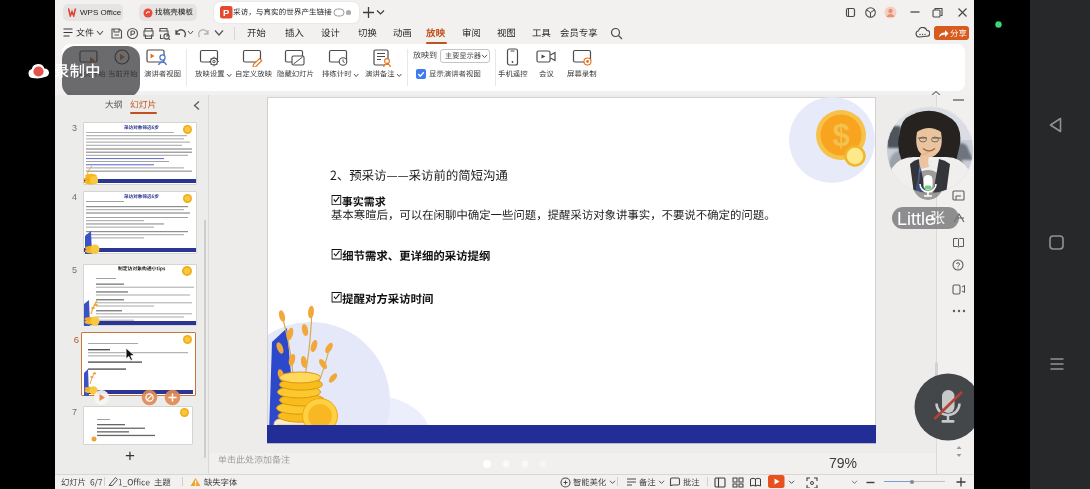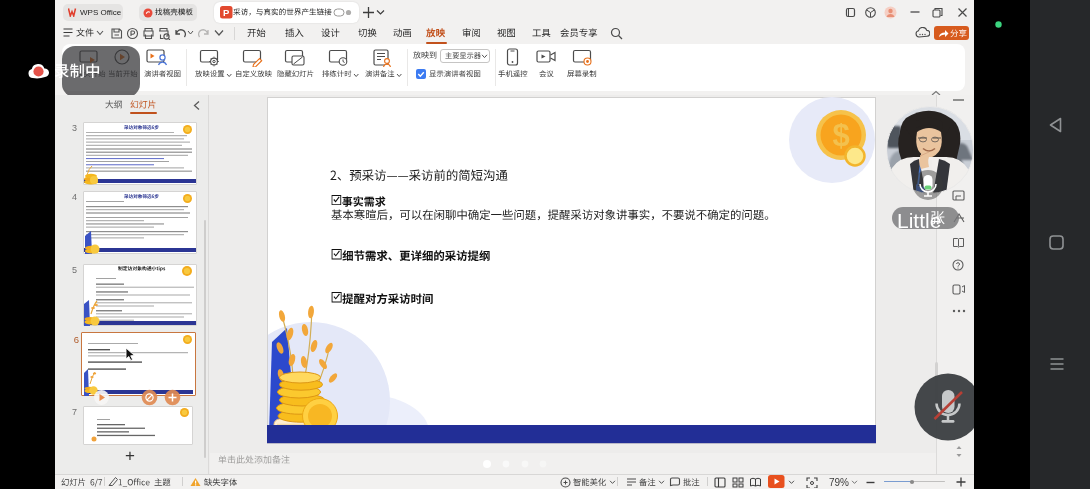--- a/index.html
+++ b/index.html
@@ -573,21 +573,21 @@
 </g>
 <circle cx="44" cy="44" r="43.5" fill="none" stroke="#ecebea" stroke-width="1"></circle>
   </svg>
 <svg style="position:absolute;left:913px;top:170px;" width="30" height="30" viewBox="0 0 30 30">
     <circle cx="15" cy="15" r="15" fill="#3a3a3a" fill-opacity="0.45"></circle>
 <rect x="10.5" y="5" width="9" height="15" rx="4.5" fill="#fff"></rect>
 <rect x="11.5" y="15.5" width="7" height="4" rx="2" fill="#6cd37a"></rect>
 <path d="M7 15 a8 8 0 0 0 16 0 M15 23 v4 M11 27 h8" stroke="#fff" stroke-width="1.6" fill="none" transform="translate(0,-1)"></path>
   </svg>
 <div style="position:absolute;left:892px;top:207px;width:67px;height:22px;background:rgba(120,120,122,0.82);border-radius:11px;"></div>
-<div class="abs" style="left:897px;top:208.5px;font-size:21px;color:#fff">Little</div>
+<div class="abs" style="left:897px;top:208.5px;font-size:18px;color:#fff">Little</div>
 <svg style="position:absolute;left:930px;top:209.5px;overflow:visible" width="17" height="18">
     <path transform="translate(0,13.2)" fill="#fff" d="M12.7 -11.9C11.8 -10.4 10.5 -8.9 9 -8C9.2 -7.8 9.7 -7.4 9.8 -7.2C11.3 -8.3 12.8 -9.9 13.8 -11.6ZM1.8 -8.7C1.7 -7.2 1.5 -5.3 1.3 -4.1H4.3C4.2 -1.4 4 -0.3 3.7 -0C3.6 0.1 3.4 0.1 3.2 0.1C2.9 0.1 2.2 0.1 1.4 0C1.6 0.3 1.7 0.8 1.7 1.1C2.5 1.1 3.3 1.1 3.6 1.1C4.1 1 4.4 0.9 4.7 0.6C5.1 0.2 5.3 -1.1 5.5 -4.6C5.5 -4.8 5.5 -5.1 5.5 -5.1H2.5C2.6 -5.9 2.7 -6.8 2.7 -7.6H5.4V-12H1.4V-11H4.3V-8.7ZM7.1 1.3C7.3 1.1 7.8 0.9 10.8 -0.4C10.7 -0.6 10.7 -1.1 10.7 -1.4L8.4 -0.6V-5.7H9.9C10.6 -2.8 11.9 -0.3 13.8 1C14 0.7 14.3 0.3 14.6 0.1C12.8 -1 11.6 -3.2 10.9 -5.7H14.4V-6.8H8.4V-12.3H7.3V-6.8H5.6V-5.7H7.3V-0.7C7.3 -0.1 6.9 0.2 6.6 0.3C6.8 0.5 7 1 7.1 1.3Z"></path>
   </svg>
 <svg style="position:absolute;left:914px;top:373px;" width="68" height="68" viewBox="0 0 68 68">
     <circle cx="34" cy="34" r="33.5" fill="#3e4144" fill-opacity="0.97"></circle>
 <rect x="28" y="17" width="12.5" height="23" rx="6.2" fill="#c6c8c9"></rect>
 <path d="M22.5 30.5 a11.5 11.5 0 0 0 23 0" stroke="#c6c8c9" stroke-width="2.5" fill="none"></path>
 <path d="M34 42 v5" stroke="#c6c8c9" stroke-width="2.5"></path>
 <rect x="27.5" y="47" width="13" height="2.8" rx="1.4" fill="#c6c8c9"></rect>
 <path d="M20.5 46 L48 19" stroke="#b73f35" stroke-width="2.5"></path>
@@ -658,21 +658,21 @@
     <rect width="16.5" height="13" rx="2.5" fill="#e8501e"></rect>
     <path d="M6.5 3.5 l5 3 l-5 3 z" fill="#fff"></path>
   </svg>
 <svg style="position:absolute;left:788px;top:480px;" width="7" height="5" viewBox="0 0 7 5">
     <path d="M1 .8 L3.5 3.4 L6 .8" fill="none" stroke="#555" stroke-width="1"></path>
   </svg>
 <svg style="position:absolute;left:806px;top:476.5px;" width="12" height="11" viewBox="0 0 12 11">
     <path d="M1 4 v-3 h3 M8 1 h3 v3 M11 8 v3 h-3 M4 11 h-3 v-3" fill="none" stroke="#3c3c3c" stroke-width="1.1"></path>
     <circle cx="6" cy="6" r="1.5" fill="none" stroke="#3c3c3c" stroke-width="1"></circle>
   </svg>
-<div class="abs" style="left:829px;top:477px;font-size:10px;color:#3c3c3c">79%</div>
+<div class="abs" style="left:829px;top:455px;font-size:14px;color:#3c3c3c">79%</div>
 <svg style="position:absolute;left:851px;top:480px;" width="7" height="5" viewBox="0 0 7 5">
     <path d="M1 .8 L3.5 3.4 L6 .8" fill="none" stroke="#777" stroke-width="1"></path>
   </svg>
 <svg style="position:absolute;left:866px;top:480.5px;" width="9" height="3" viewBox="0 0 9 3">
     <path d="M0.5 1.5 h8" stroke="#3c3c3c" stroke-width="1.4"></path>
   </svg>
 <div style="position:absolute;left:884px;top:480.5px;width:61px;height:1.6px;background:#c0bfbe;border-radius:1px;"></div>
 <div style="position:absolute;left:884px;top:480.5px;width:28px;height:1.6px;background:#7a9cd0;border-radius:1px;"></div>
 <svg style="position:absolute;left:908px;top:477.5px;" width="8" height="8" viewBox="0 0 8 8">
     <circle cx="4" cy="4" r="2.1" fill="#8a8988"></circle>

